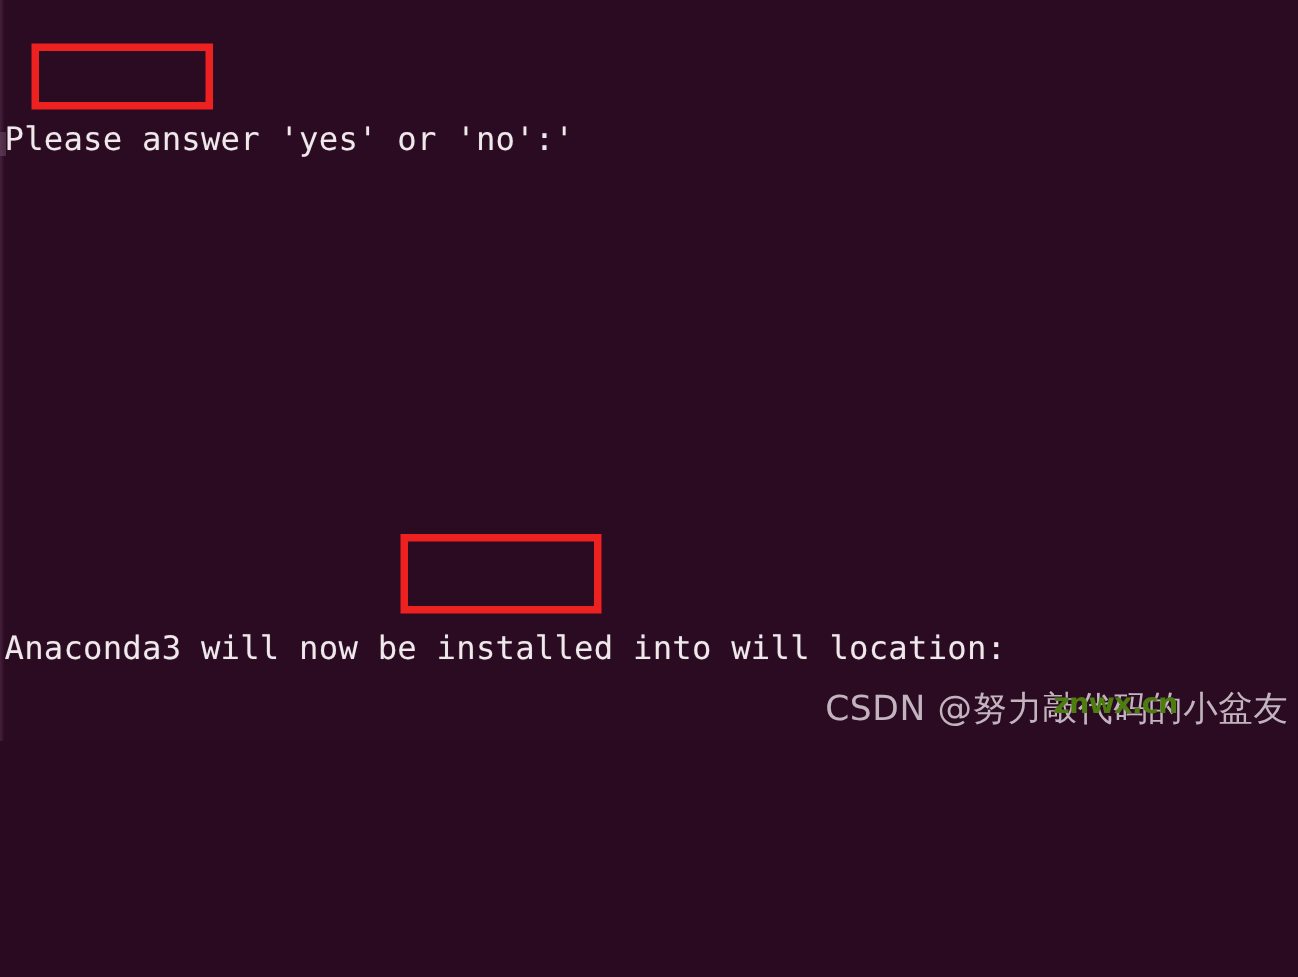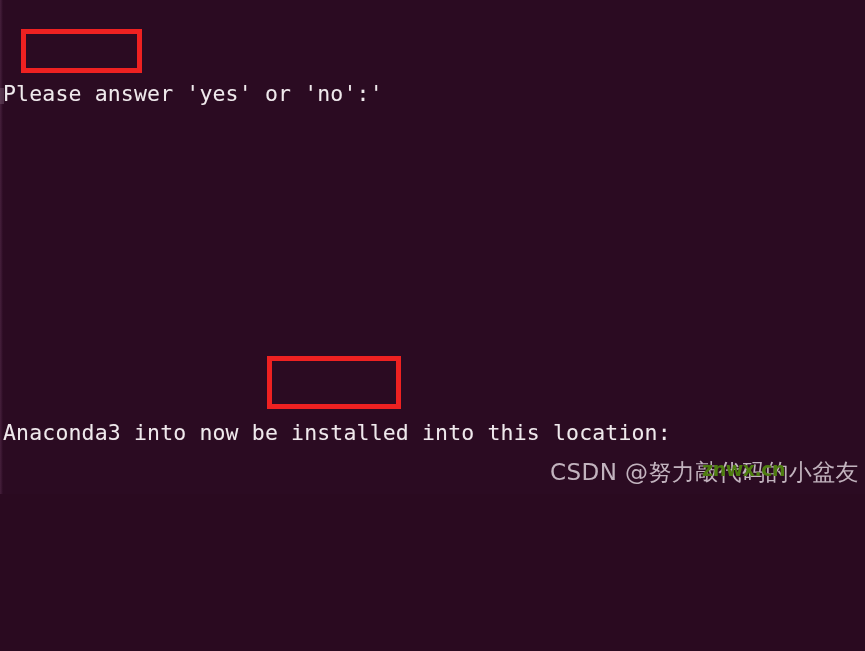--- a/index.html
+++ b/index.html
@@ -122,21 +122,21 @@
 <div id="screen">
 
   <div class="left-edge-strip"></div>
   <div class="left-edge-nub" style="top:88px;height:16px;"></div>
   <div class="left-edge-nub" style="top:498px;height:14px;"></div>
 
   <div class="term-text">
     <span class="term-line">Please answer 'yes' or 'no':'</span>
     <span class="term-line blank"></span>
     <span class="term-line blank"></span>
-    <span class="term-line">Anaconda3 into now be installed into this location:</span>
+    <span class="term-line">Anaconda3 will now be installed into will location:</span>
     <span class="term-line">/home/jy/anaconda3</span>
     
     
     
     
     
     
     
     
     

